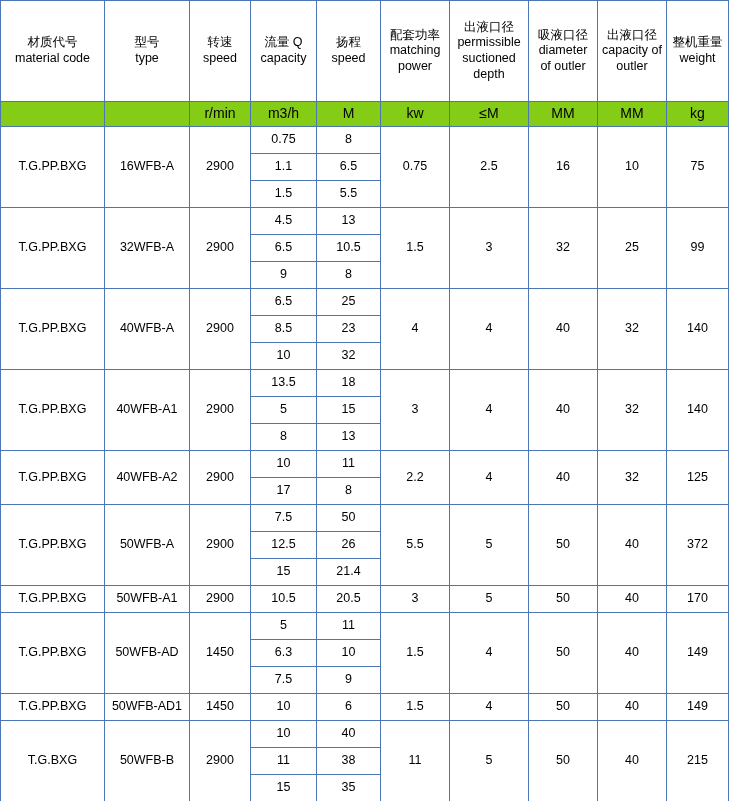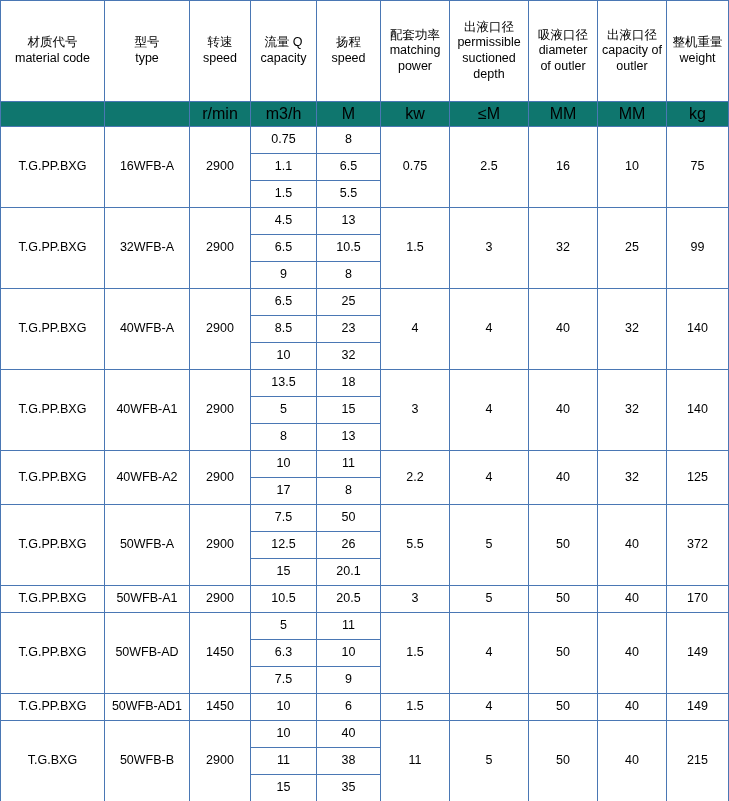--- a/index.html
+++ b/index.html
@@ -47,23 +47,23 @@
   col.c7 { width: 69px; }
   col.c8 { width: 69px; }
   col.c9 { width: 62px; }
 
   thead tr.head-main td {
     height: 96px;
     font-size: 12.5px;
     padding: 2px 3px;
   }
   thead tr.units td {
-    background: #0f766e;
+    background: #84cc16;
     height: 22px;
-    font-size: 16px;
+    font-size: 14px;
   }
   tbody td {
     height: 24px;
   }
   .cn { display: block; }
   .en { display: block; }
 </style>
 </head>
 <body>
 
@@ -245,21 +245,21 @@
           <td rowspan="3">50</td>
           <td rowspan="3">40</td>
           <td rowspan="3">372</td>
         </tr>
         <tr>
           <td>12.5</td>
           <td>26</td>
         </tr>
         <tr>
           <td>15</td>
-          <td>20.1</td>
+          <td>21.4</td>
         </tr>
         <tr>
           <td rowspan="1">T.G.PP.BXG</td>
           <td rowspan="1">50WFB-A1</td>
           <td rowspan="1">2900</td>
           <td>10.5</td>
           <td>20.5</td>
           <td rowspan="1">3</td>
           <td rowspan="1">5</td>
           <td rowspan="1">50</td>

